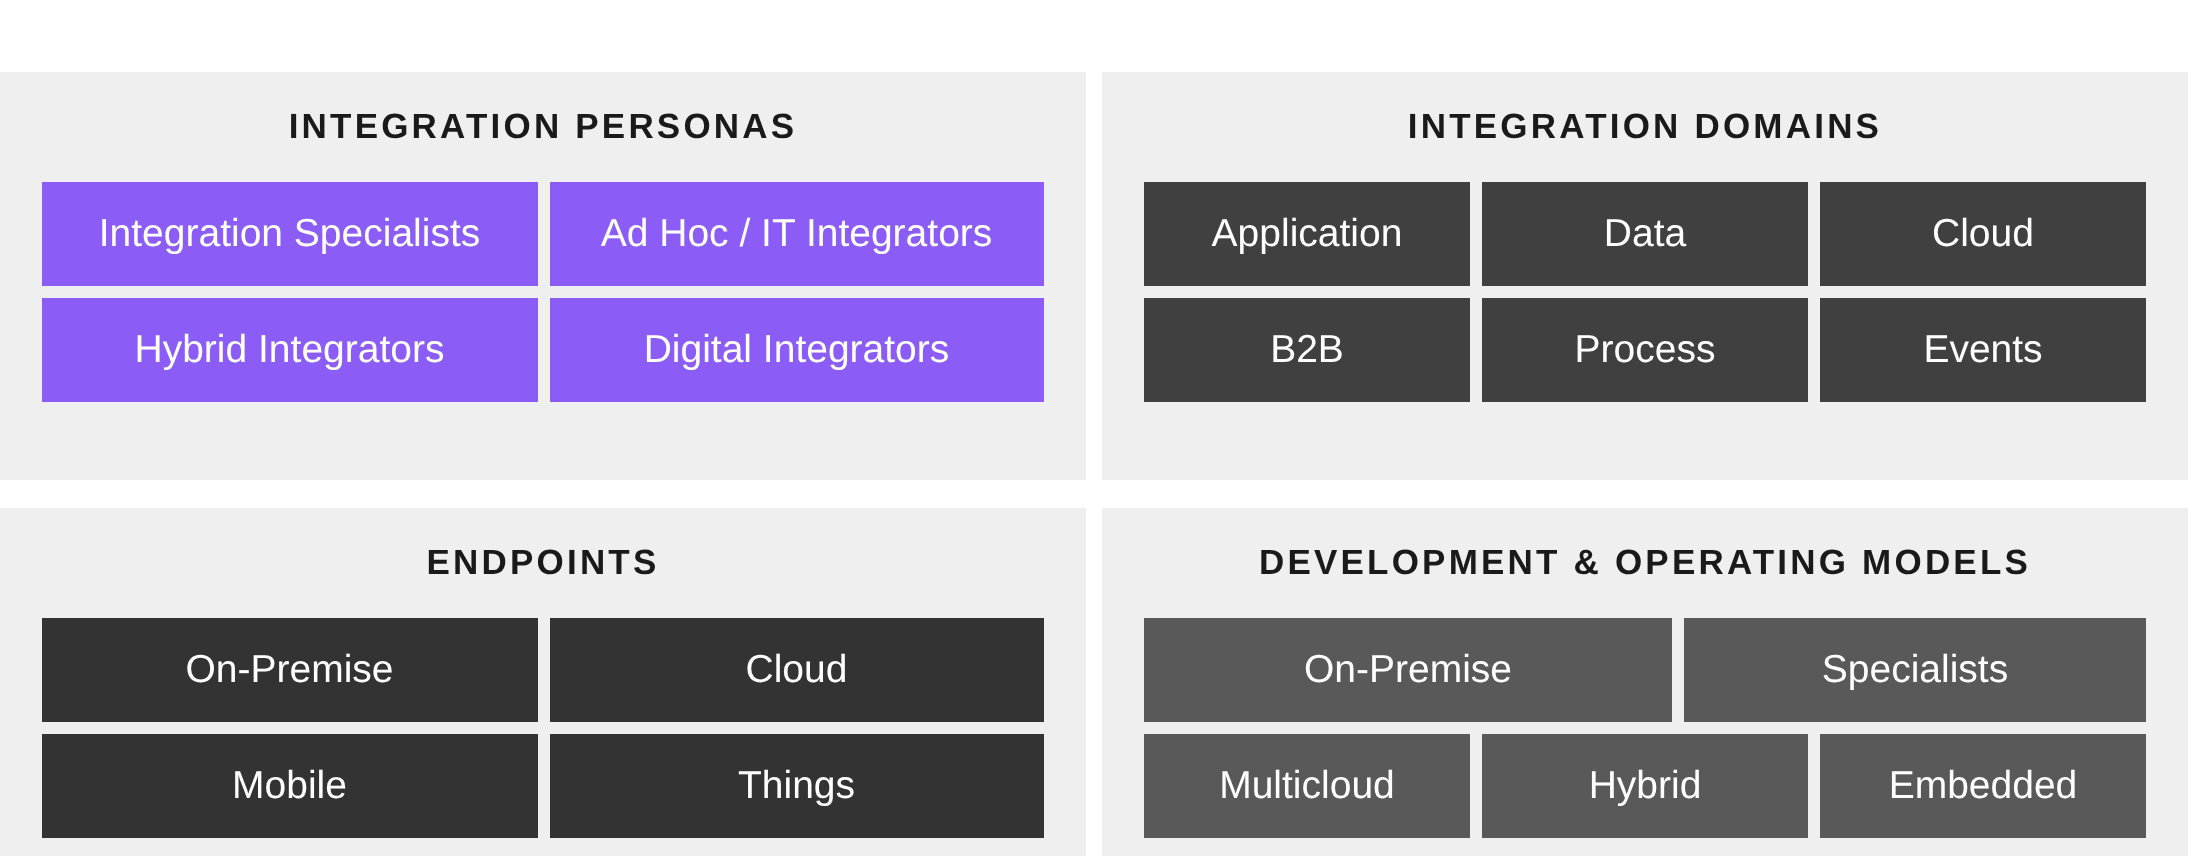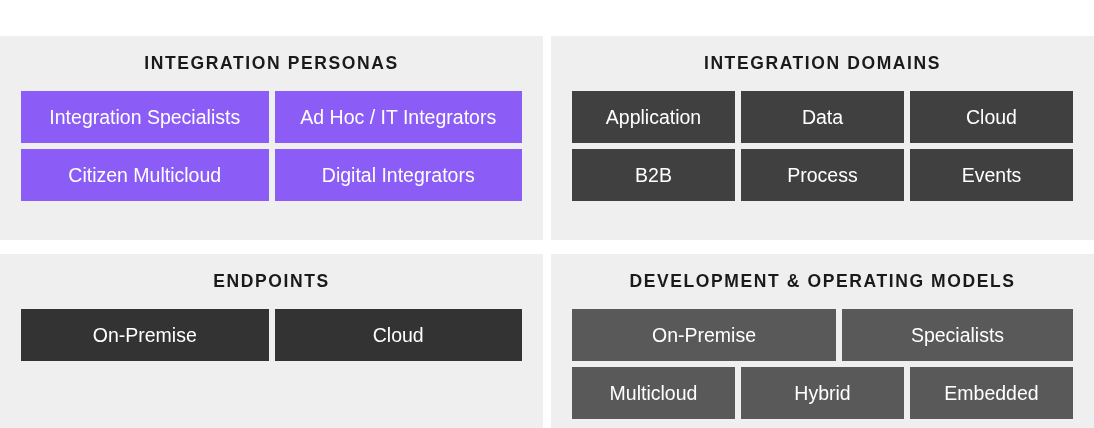--- a/index.html
+++ b/index.html
@@ -91,21 +91,21 @@
 <div id="grid">
 
   <section class="card">
     <h2 class="card-title">INTEGRATION PERSONAS</h2>
     <div class="rows">
       <div class="row">
         <div class="chip red">Integration Specialists</div>
         <div class="chip red">Ad Hoc / IT Integrators</div>
       </div>
       <div class="row">
-        <div class="chip red">Citizen Multicloud</div>
+        <div class="chip red">Hybrid Integrators</div>
         <div class="chip red">Digital Integrators</div>
       </div>
     </div>
   </section>
 
   <section class="card">
     <h2 class="card-title">INTEGRATION DOMAINS</h2>
     <div class="rows">
       <div class="row">
         <div class="chip black">Application</div>
@@ -120,20 +120,24 @@
     </div>
   </section>
 
   <section class="card">
     <h2 class="card-title">ENDPOINTS</h2>
     <div class="rows">
       <div class="row">
         <div class="chip dark">On-Premise</div>
         <div class="chip dark">Cloud</div>
       </div>
+      <div class="row">
+        <div class="chip dark">Mobile</div>
+        <div class="chip dark">Things</div>
+      </div>
     </div>
   </section>
 
   <section class="card">
     <h2 class="card-title">DEVELOPMENT &amp; OPERATING MODELS</h2>
     <div class="rows">
       <div class="row">
         <div class="chip mid grow-wide">On-Premise</div>
         <div class="chip mid grow-narrow">Specialists</div>
       </div>

